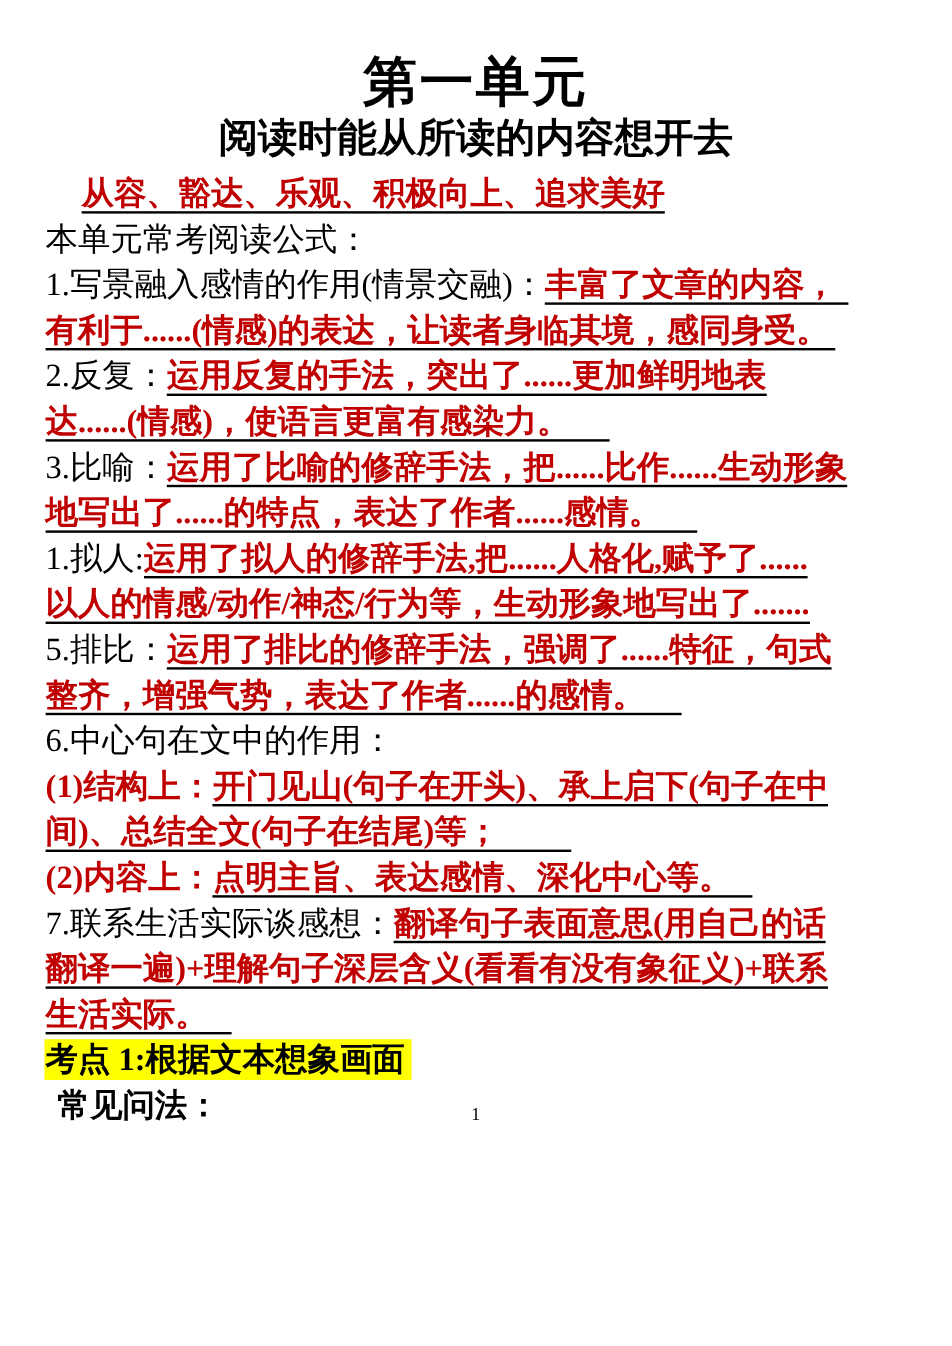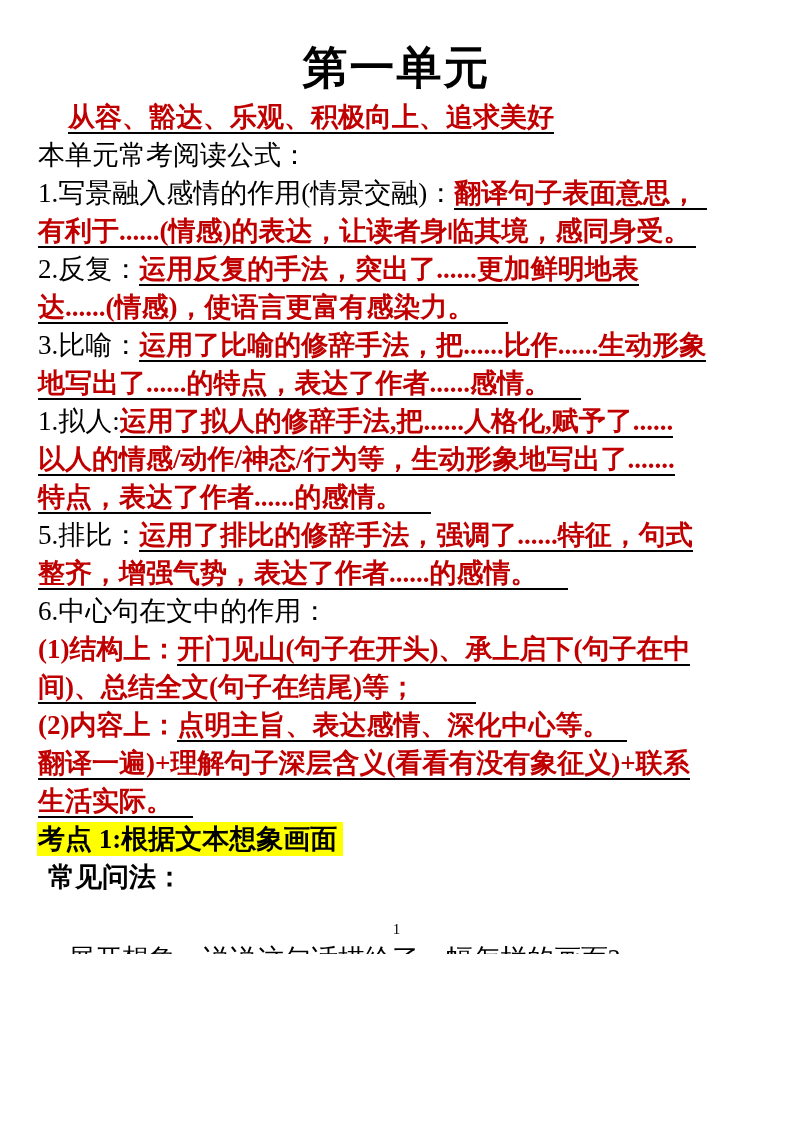--- a/index.html
+++ b/index.html
@@ -58,38 +58,39 @@
     text-align: center;
     font-size: 15px;
     font-family: "Liberation Serif", "DejaVu Serif", serif;
   }
 </style>
 </head>
 <body>
 
 <div class="page">
   <div class="title">第一单元</div>
+  <div class="subtitle">阅读时能从所读的内容想开去</div>
   <div class="docbody" id="doc-body">
       <div class="line" style="padding-left: 30px;"><span class="seg red u">从容、豁达、乐观、积极向上、追求美好</span></div>
       <div class="line"><span class="seg">本单元常考阅读公式：</span></div>
-      <div class="line"><span class="seg">1.写景融入感情的作用(情景交融)：</span><span class="seg red u" style="padding-right: 10px;">翻译句子表面意思，</span></div>
+      <div class="line"><span class="seg">1.写景融入感情的作用(情景交融)：</span><span class="seg red u" style="padding-right: 10px;">丰富了文章的内容，</span></div>
       <div class="line"><span class="seg red u" style="padding-right: 6px;">有利于......(情感)的表达，让读者身临其境，感同身受。</span></div>
       <div class="line"><span class="seg">2.反复：</span><span class="seg red u">运用反复的手法，突出了......更加鲜明地表</span></div>
       <div class="line"><span class="seg red u" style="padding-right: 34px;">达......(情感)，使语言更富有感染力。</span></div>
       <div class="line"><span class="seg">3.比喻：</span><span class="seg red u">运用了比喻的修辞手法，把......比作......生动形象</span></div>
       <div class="line"><span class="seg red u" style="padding-right: 30px;">地写出了......的特点，表达了作者......感情。</span></div>
       <div class="line"><span class="seg">1.拟人:</span><span class="seg red u">运用了拟人的修辞手法,把......人格化,赋予了......</span></div>
       <div class="line"><span class="seg red u">以人的情感/动作/神态/行为等，生动形象地写出了.......</span></div>
-      <div class="line"><span class="seg red u" style="padding-right: 28px;">特点，表达了作者......的感情。</span></div>
       <div class="line"><span class="seg">5.排比：</span><span class="seg red u">运用了排比的修辞手法，强调了......特征，句式</span></div>
       <div class="line"><span class="seg red u" style="padding-right: 30px;">整齐，增强气势，表达了作者......的感情。</span></div>
       <div class="line"><span class="seg">6.中心句在文中的作用：</span></div>
       <div class="line"><span class="seg red">(1)结构上：</span><span class="seg red u">开门见山(句子在开头)、承上启下(句子在中</span></div>
       <div class="line"><span class="seg red u" style="padding-right: 60px;">间)、总结全文(句子在结尾)等；</span></div>
       <div class="line"><span class="seg red">(2)内容上：</span><span class="seg red u" style="padding-right: 18px;">点明主旨、表达感情、深化中心等。</span></div>
+      <div class="line"><span class="seg">7.联系生活实际谈感想：</span><span class="seg red u">翻译句子表面意思(用自己的话</span></div>
       <div class="line"><span class="seg red u">翻译一遍)+理解句子深层含义(看看有没有象征义)+联系</span></div>
       <div class="line"><span class="seg red u" style="padding-right: 20px; text-align: center;">生活实际。</span></div>
       <div class="line"><span class="seg b hl">考点 1:根据文本想象画面</span></div>
       <div class="line"><span class="seg b">常见问法：</span></div>
       <div class="line" style="padding-left: 30px; margin-top: 44px;"><span class="seg">展开想象，说说这句话描绘了一幅怎样的画面?</span></div>
     </div>
   <div class="footer">1</div>
 </div>
 
 </body></html>

